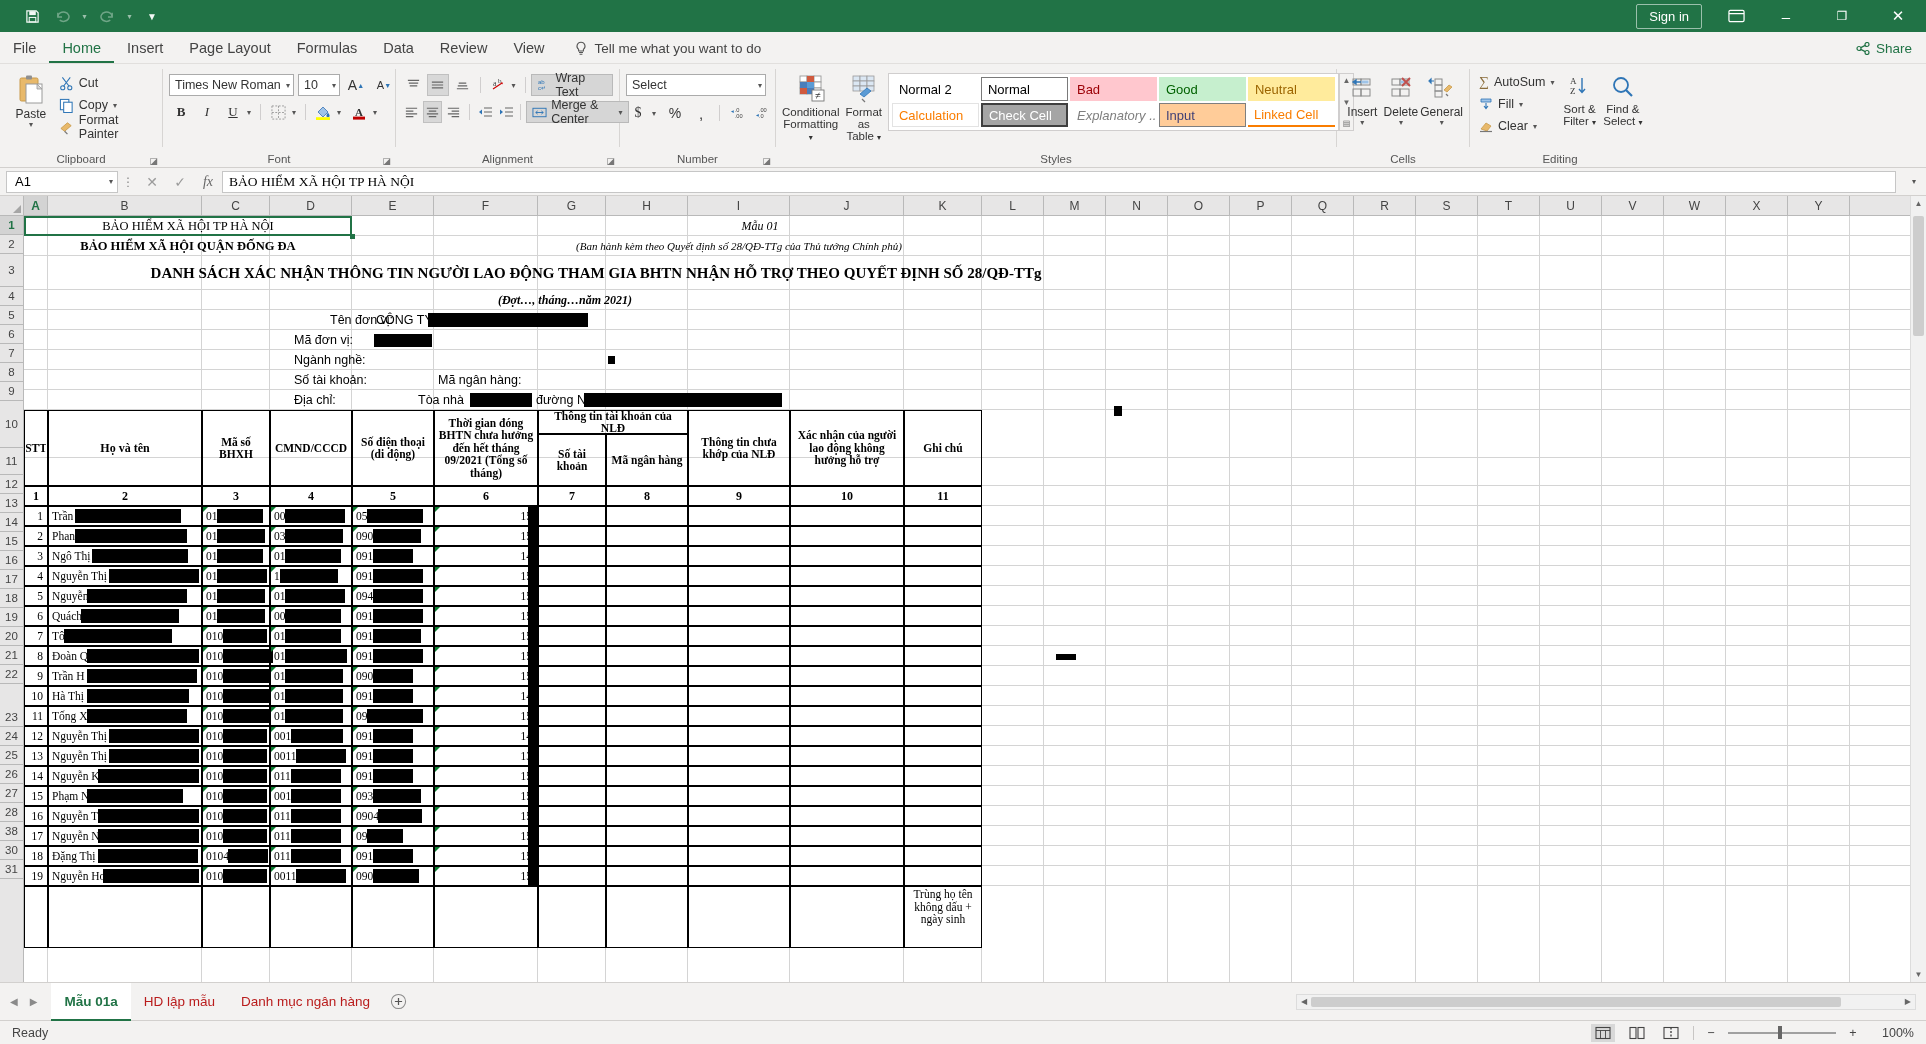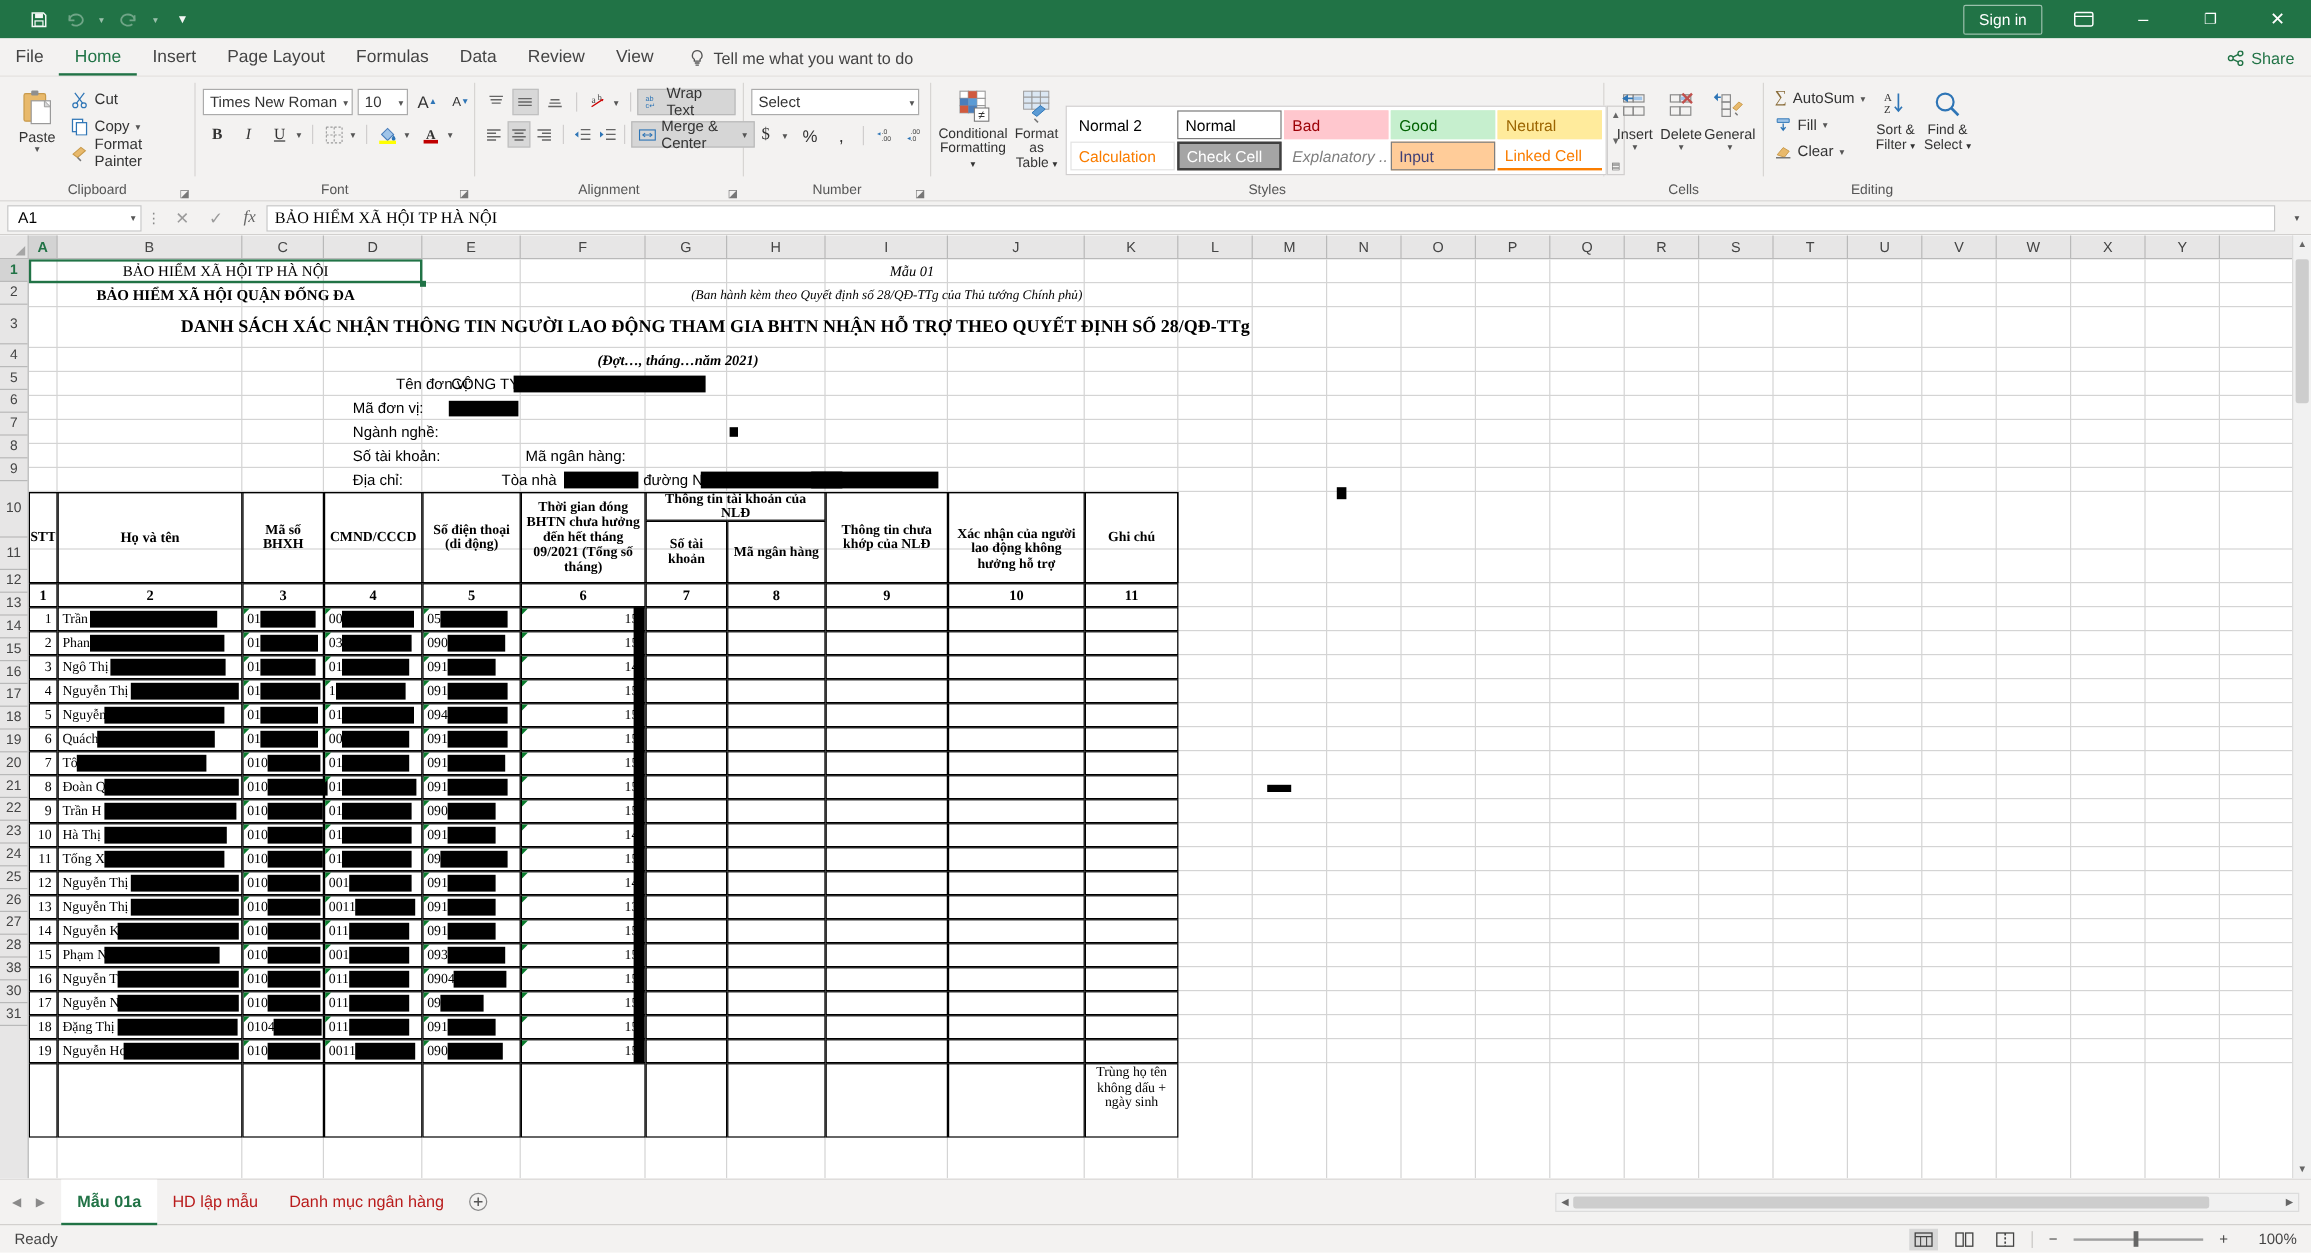--- a/index.html
+++ b/index.html
@@ -513,21 +513,21 @@
                 <rect x="12" y="12" width="7" height="5"></rect>
                 <rect x="19" y="12" width="7" height="5"></rect>
             </g>
             <path d="M12 20l7-6 4 3-7 6z" fill="#5b9bd5" stroke="#2e75b6" stroke-width="0.8"></path>
             <path d="M14 25l3 3" stroke="#777" stroke-width="1.3"></path>
           </svg>
         </span>
         <span class="lbl" style="font-size:11.5px;line-height:12px">Format as<br>Table <span style="font-size:8px">▾</span></span>
       </div>
 
-      <div class="styles" style="margin-top:18px">
+      <div class="styles" style="margin-top:3px">
         <div class="stylegrid">
           <div class="scell" style="background:#ffffff;color:#000;border:1px solid #ffffff;">
               <span>Normal 2</span>
             </div>
           <div class="scell" style="background:#ffffff;color:#000;border:1px solid #7a7a7a;">
               <span>Normal</span>
             </div>
           <div class="scell" style="background:#ffc7ce;color:#9c0006;border:1px solid #ffc7ce;">
               <span>Bad</span>
             </div>
@@ -708,21 +708,21 @@
         <div class="rh" style="height: 19px; line-height: 19px;">13</div>
         <div class="rh" style="height: 19px; line-height: 19px;">14</div>
         <div class="rh" style="height: 19px; line-height: 19px;">15</div>
         <div class="rh" style="height: 19px; line-height: 19px;">16</div>
         <div class="rh" style="height: 19px; line-height: 19px;">17</div>
         <div class="rh" style="height: 19px; line-height: 19px;">18</div>
         <div class="rh" style="height: 19px; line-height: 19px;">19</div>
         <div class="rh" style="height: 19px; line-height: 19px;">20</div>
         <div class="rh" style="height: 19px; line-height: 19px;">21</div>
         <div class="rh" style="height: 19px; line-height: 19px;">22</div>
-        <div class="rh" style="height: 19px; line-height: 19px;">23</div>
+        <div class="rh" style="height: 19px; line-height: 19px; margin-top: 24px;">23</div>
         <div class="rh" style="height: 19px; line-height: 19px;">24</div>
         <div class="rh" style="height: 19px; line-height: 19px;">25</div>
         <div class="rh" style="height: 19px; line-height: 19px;">26</div>
         <div class="rh" style="height: 19px; line-height: 19px;">27</div>
         <div class="rh" style="height: 19px; line-height: 19px;">28</div>
         <div class="rh" style="height: 19px; line-height: 19px;">38</div>
         <div class="rh" style="height: 19px; line-height: 19px;">30</div>
         <div class="rh" style="height: 19px; line-height: 19px;">31</div>
       </div>
   </div>
@@ -854,21 +854,21 @@
           <div class="cell wrap b" style="left: 412px; top: 194px; width: 100px; height: 76px; font-size: 11.5px;">Thời gian đóng BHTN chưa hưởng đến hết tháng 09/2021 (Tổng số tháng)</div>
           <div class="box" style="left: 514px; top: 194px; width: 150px; height: 24px;"></div>
           <div class="cell wrap b" style="left: 516px; top: 194px; width: 146px; height: 24px; font-size: 11.5px;">Thông tin tài khoản của NLĐ</div>
           <div class="box" style="left: 514px; top: 218px; width: 68px; height: 52px;"></div>
           <div class="cell wrap b" style="left: 516px; top: 218px; width: 64px; height: 52px; font-size: 11.5px;">Số tài khoản</div>
           <div class="box" style="left: 582px; top: 218px; width: 82px; height: 52px;"></div>
           <div class="cell wrap b" style="left: 584px; top: 218px; width: 78px; height: 52px; font-size: 11.5px;">Mã ngân hàng</div>
           <div class="box" style="left: 664px; top: 194px; width: 102px; height: 76px;"></div>
           <div class="cell wrap b" style="left: 666px; top: 194px; width: 98px; height: 76px; font-size: 11.5px;">Thông tin chưa khớp của NLĐ</div>
           <div class="box" style="left: 766px; top: 194px; width: 114px; height: 76px;"></div>
-          <div class="cell wrap b" style="left: 768px; top: 194px; width: 110px; height: 95px; font-size: 11.5px;">Xác nhận của người lao động không hưởng hỗ trợ</div>
+          <div class="cell wrap b" style="left: 768px; top: 194px; width: 110px; height: 76px; font-size: 11.5px;">Xác nhận của người lao động không hưởng hỗ trợ</div>
           <div class="box" style="left: 880px; top: 194px; width: 78px; height: 76px;"></div>
           <div class="cell wrap b" style="left: 882px; top: 194px; width: 74px; height: 76px; font-size: 11.5px;">Ghi chú</div>
           <div class="box" style="left: 0px; top: 270px; width: 24px; height: 20px;"></div>
           <div class="cell ctr b" style="left: 0px; top: 270px; width: 24px; height: 20px; font-size: 12px;">1</div>
           <div class="box" style="left: 24px; top: 270px; width: 154px; height: 20px;"></div>
           <div class="cell ctr b" style="left: 24px; top: 270px; width: 154px; height: 20px; font-size: 12px;">2</div>
           <div class="box" style="left: 178px; top: 270px; width: 68px; height: 20px;"></div>
           <div class="cell ctr b" style="left: 178px; top: 270px; width: 68px; height: 20px; font-size: 12px;">3</div>
           <div class="box" style="left: 246px; top: 270px; width: 82px; height: 20px;"></div>
           <div class="cell ctr b" style="left: 246px; top: 270px; width: 82px; height: 20px; font-size: 12px;">4</div>

